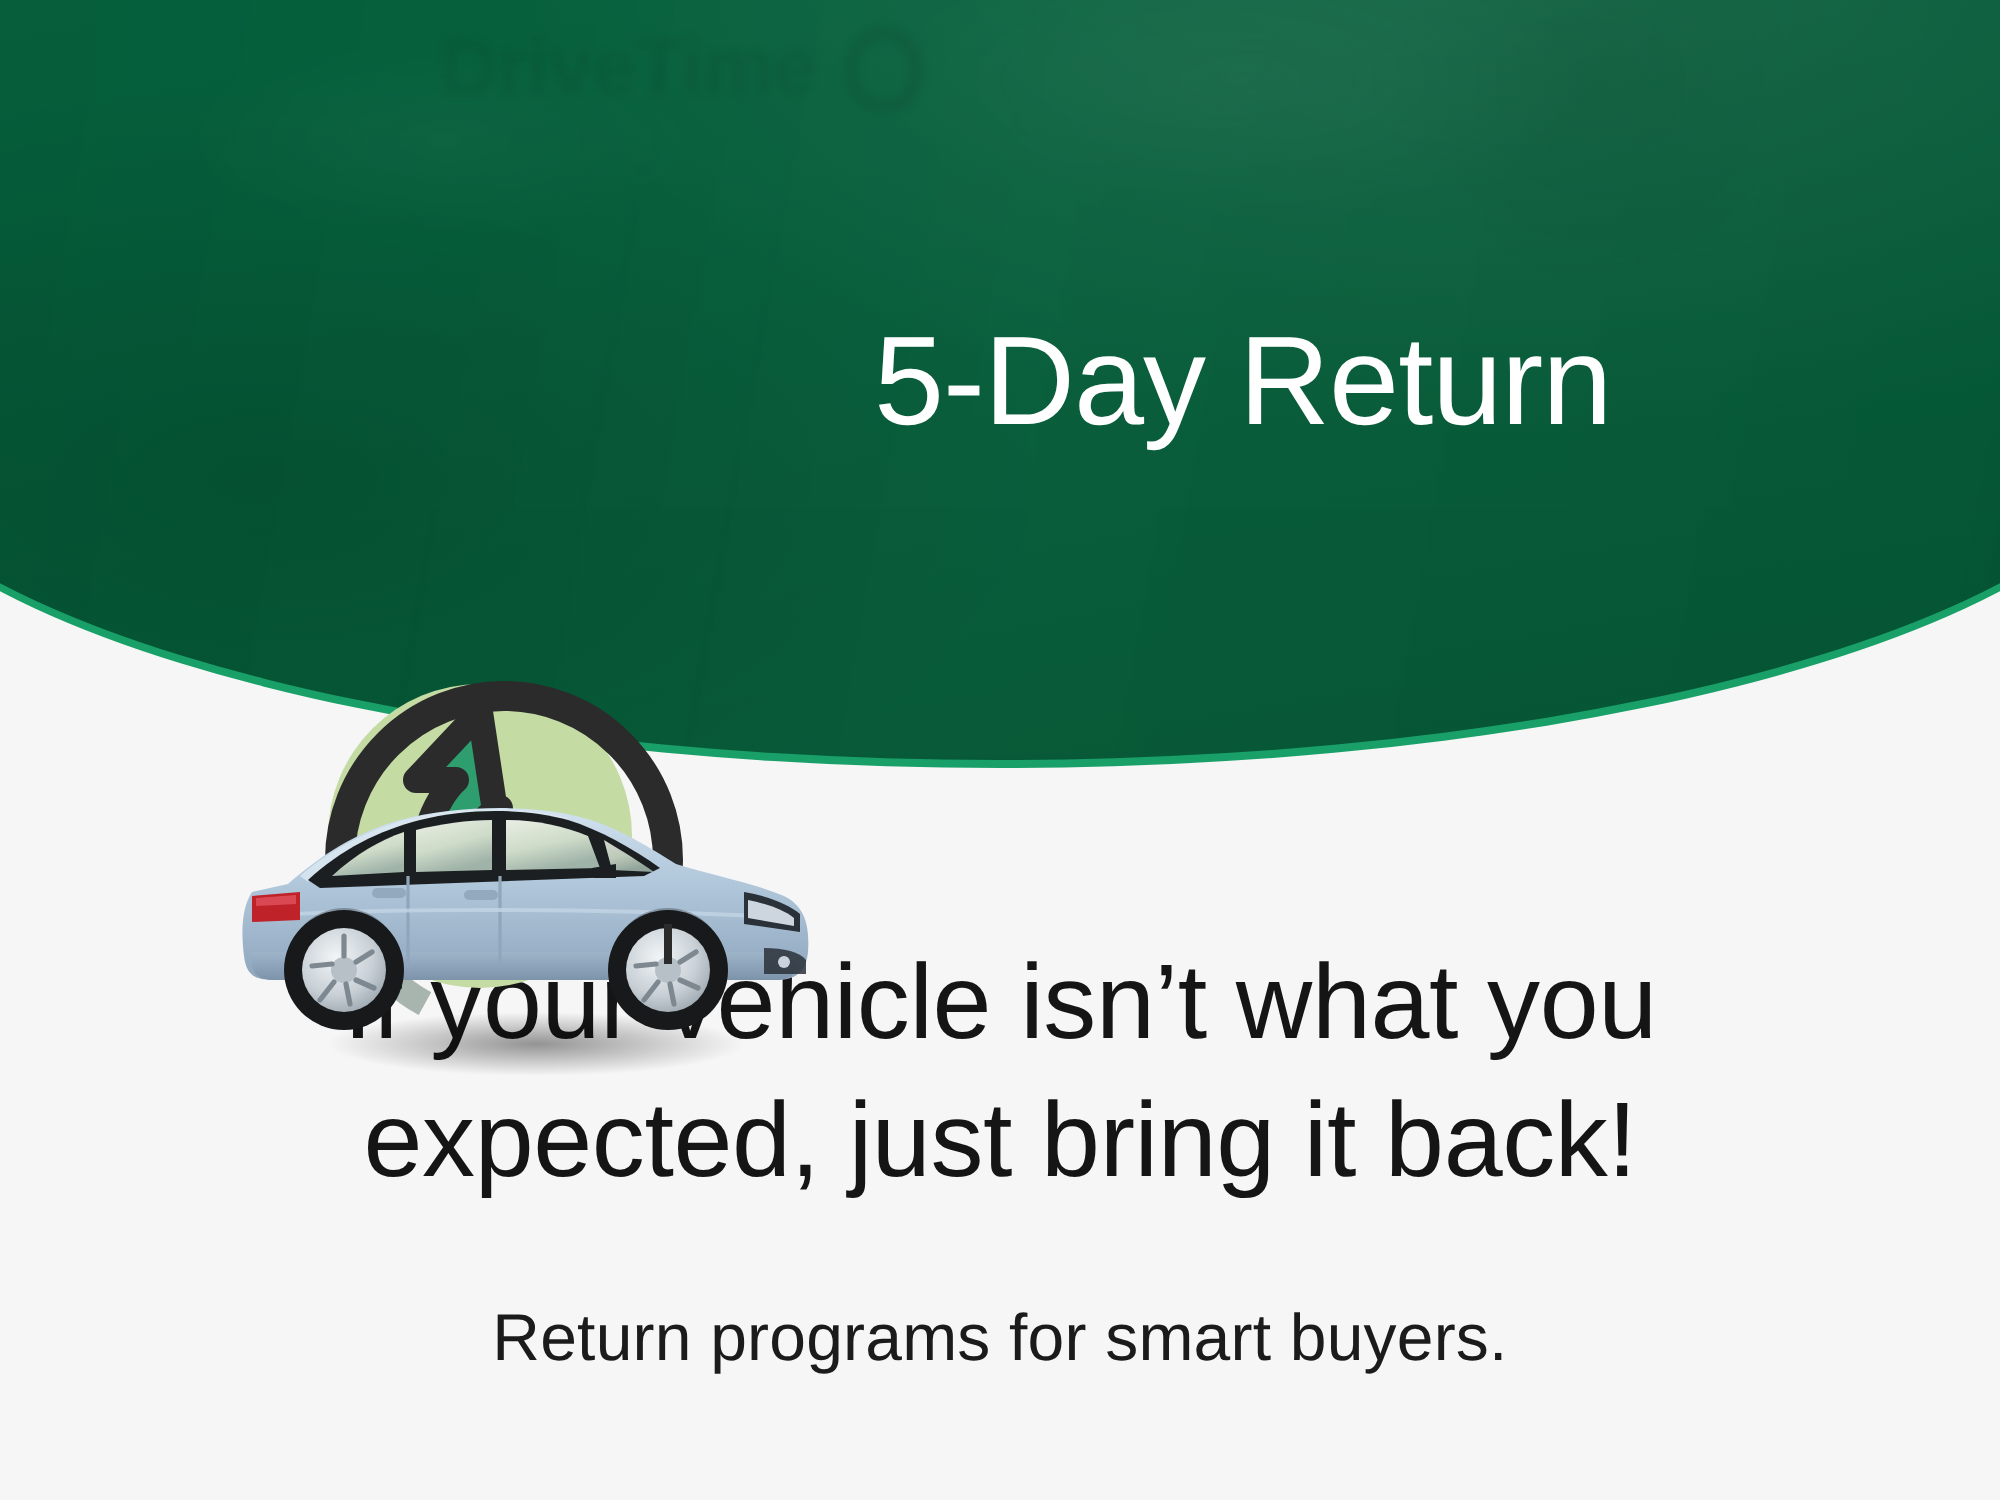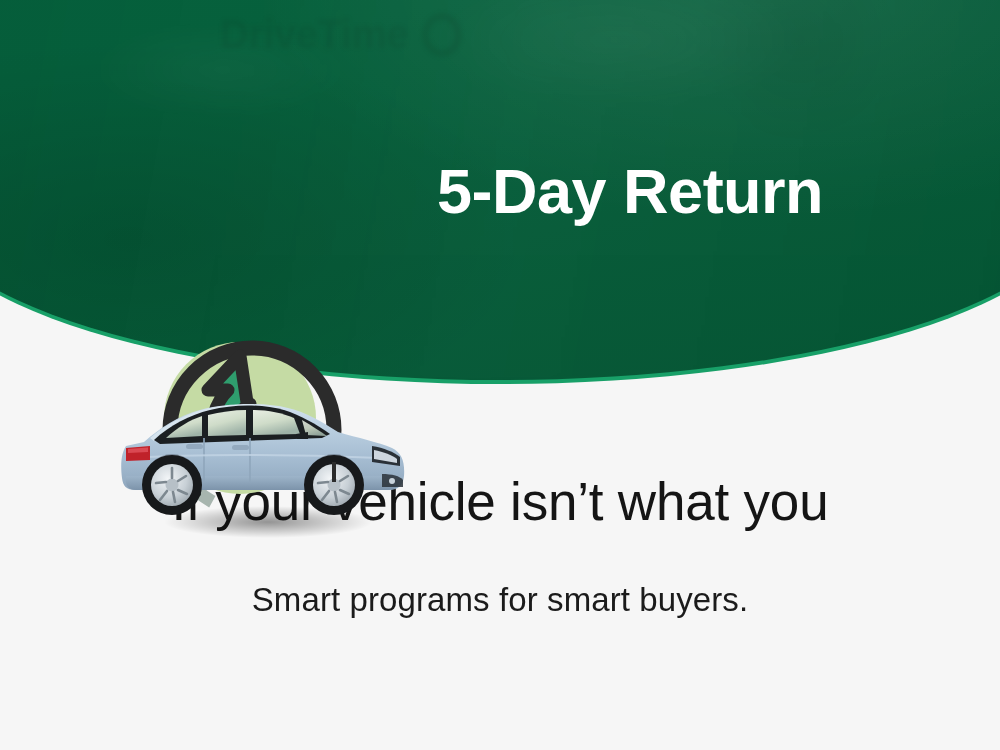--- a/index.html
+++ b/index.html
@@ -103,21 +103,21 @@
   
   .headline {
     position: absolute;
     left: 437px;
     top: 113px;
     width: 520px;
     z-index: 4;
     color: #ffffff;
     font-size: 63px;
     line-height: 1.16;
-    font-weight: 700;
+    font-weight: 400;
     letter-spacing: -0.5px;
   }
   .headline-line { display: block; white-space: nowrap; }
 
   
   .lower {
     position: absolute;
     left: 0;
     top: 400px;
     width: 1000px;
@@ -300,17 +300,18 @@
     </svg>
   </div>
 
   <h1 class="headline">
     <span class="headline-line">5-Day Return</span>
   </h1>
 
   <div class="lower">
     <p class="subhead">
       <span class="subhead-line">If your vehicle isn’t what you</span>
+      <span class="subhead-line">expected, just bring it back!</span>
     </p>
-    <p class="tagline">Smart programs for smart buyers.</p>
+    <p class="tagline">Return programs for smart buyers.</p>
   </div>
 
 </div>
 
 </body></html>

